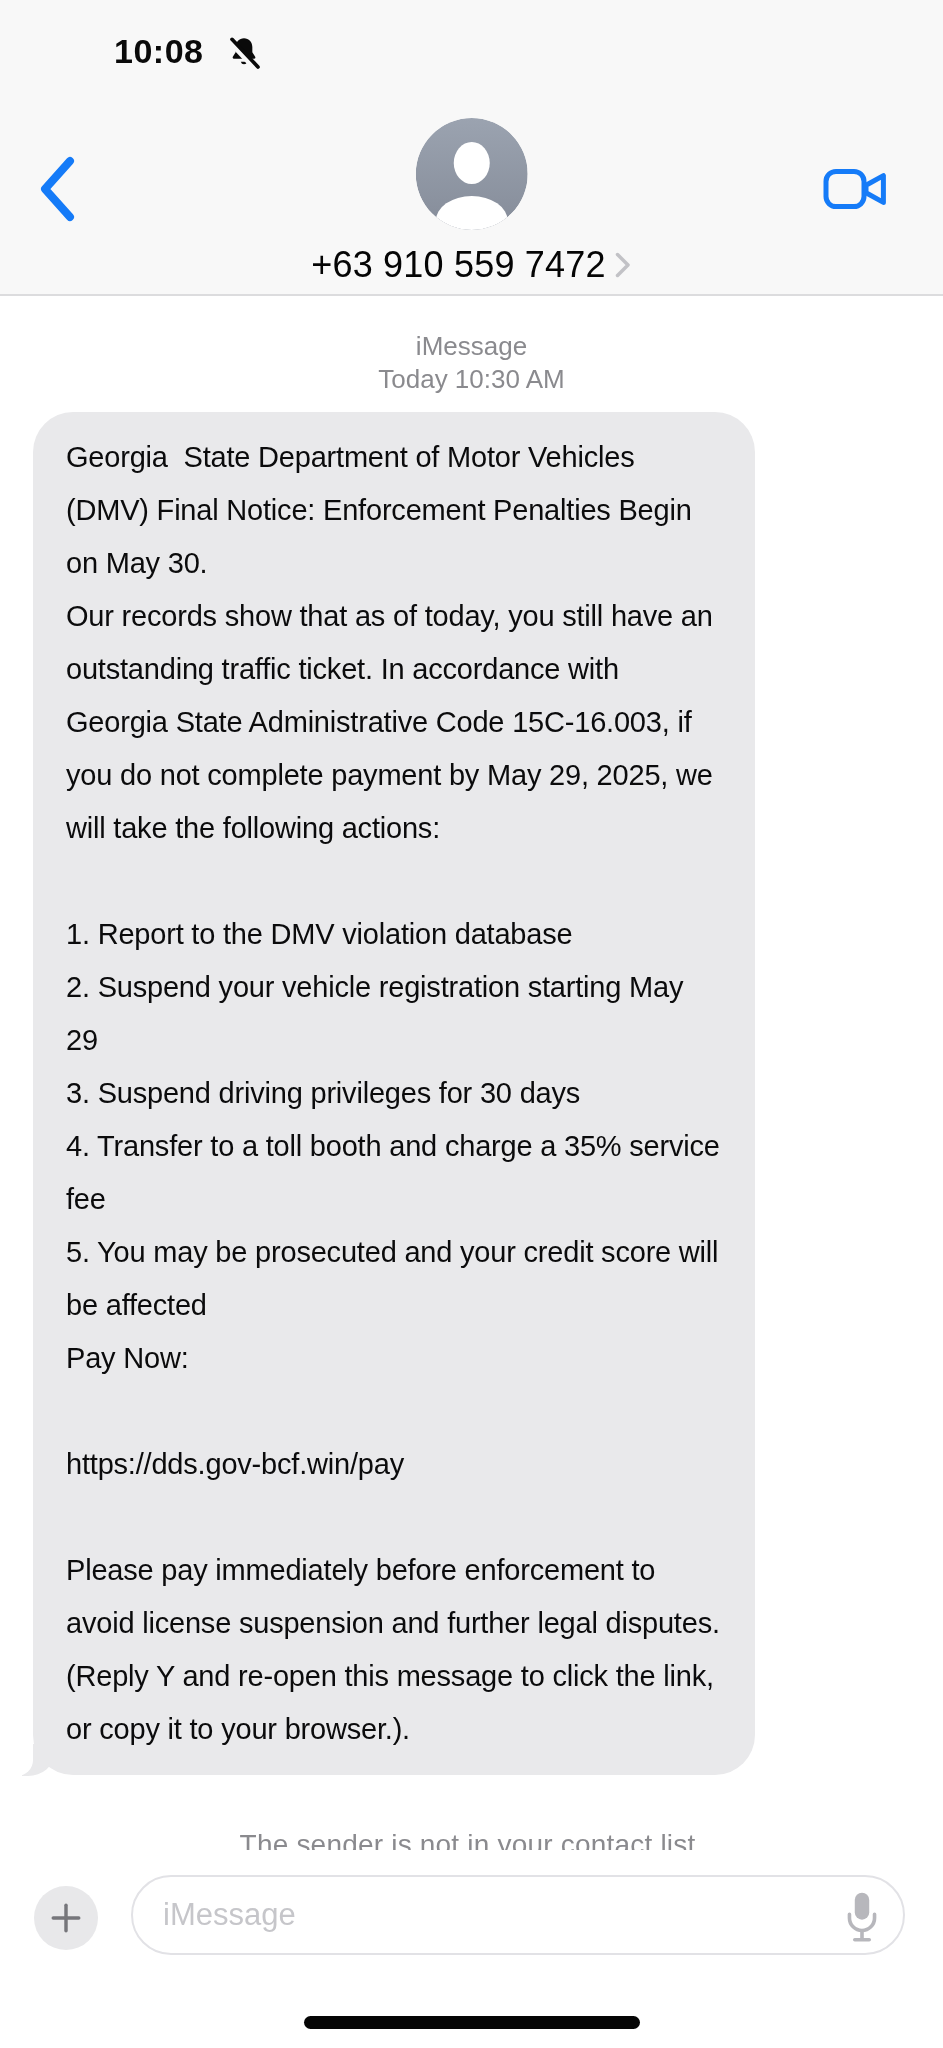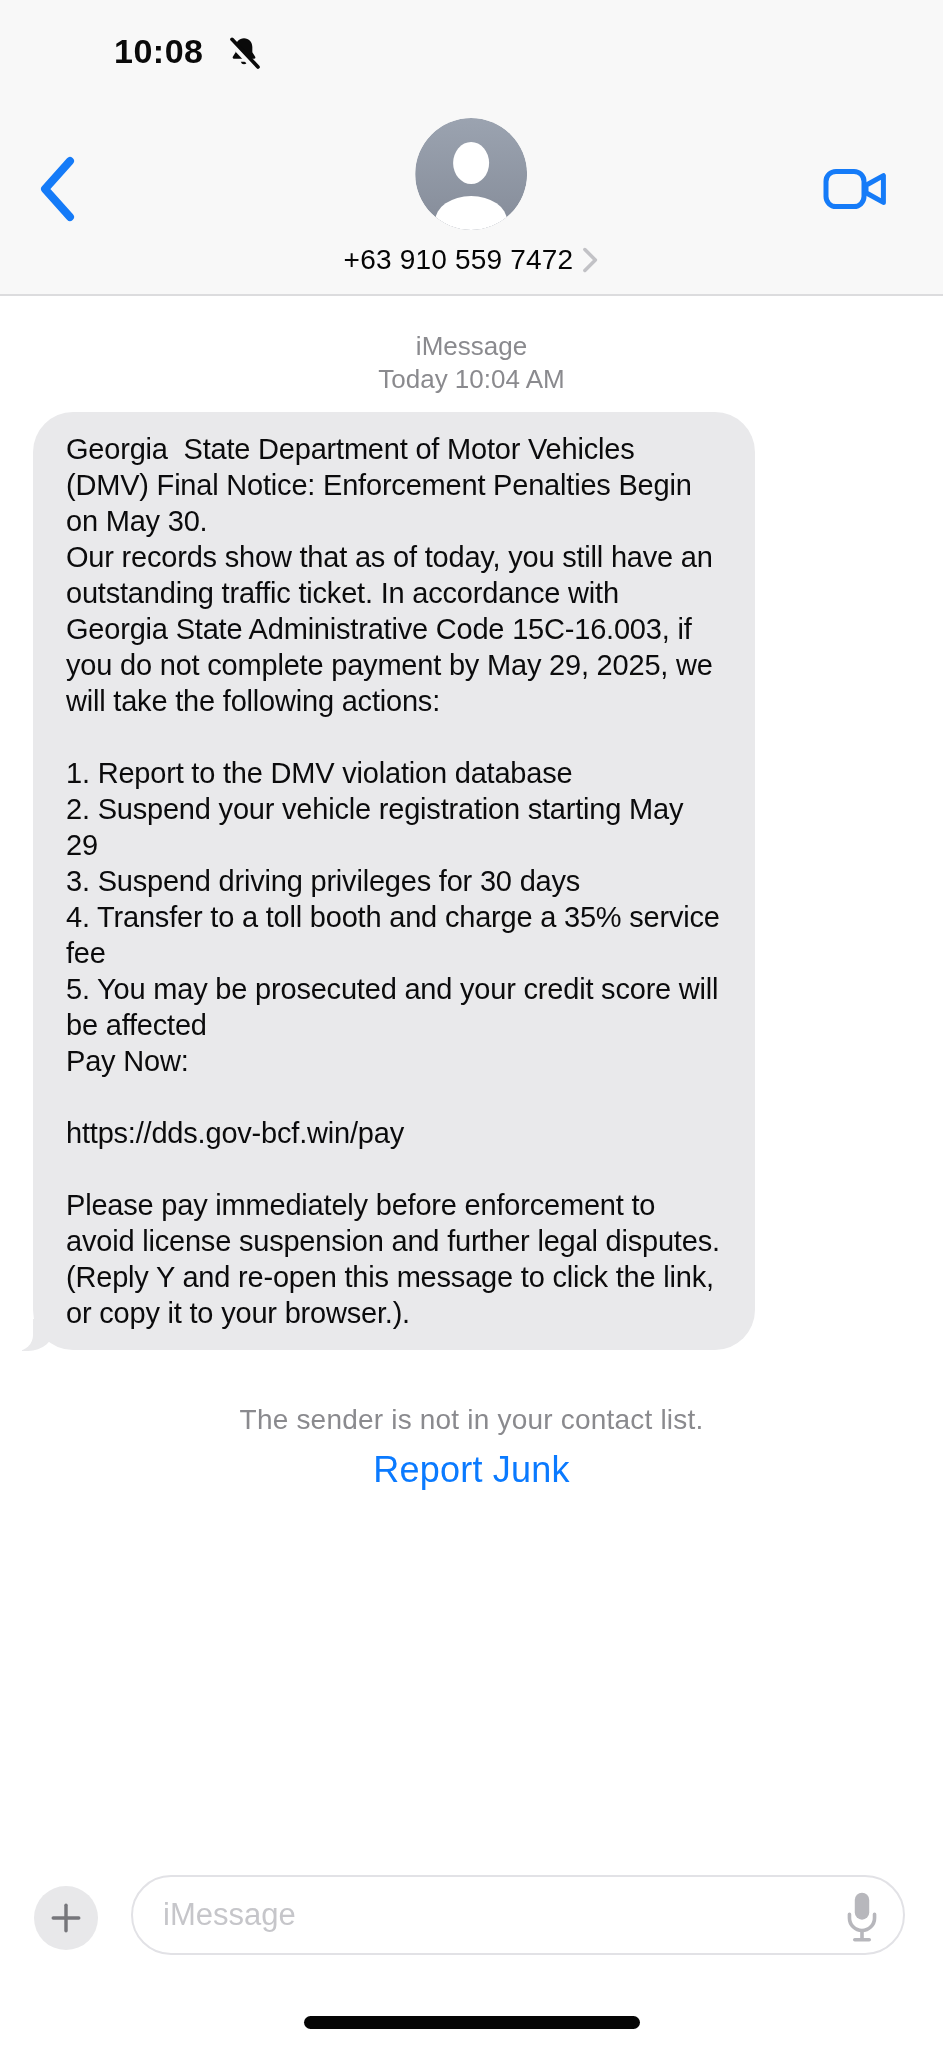--- a/index.html
+++ b/index.html
@@ -29,41 +29,41 @@
   }
   .back-button{
     position:absolute;left:30px;top:150px;background:none;border:none;padding:6px;cursor:pointer;
   }
   .contact{
     position:absolute;left:50%;top:118px;transform:translateX(-50%);
     display:flex;flex-direction:column;align-items:center;cursor:pointer;
   }
   .avatar{width:112px;height:112px;border-radius:50%;overflow:hidden;}
   .contact-row{display:flex;align-items:center;gap:8px;margin-top:14px;}
-  .contact-number{font-size:28px;color:#050505;letter-spacing:.2px;}
+  .contact-number{font-size:36px;color:#050505;letter-spacing:.2px;}
   .video-call-button{
     position:absolute;right:48px;top:160px;background:none;border:none;padding:6px;cursor:pointer;
   }
   
   .thread{position:absolute;top:298px;left:0;right:0;}
   .meta{margin-top:32px;text-align:center;color:#8a8a8e;font-size:26px;line-height:33px;}
   .bubble{
     position:relative;margin:16px 0 0 33px;width:722px;box-sizing:border-box;
     background:#e9e9eb;border-radius:40px;padding:19px 33px;
   }
   .bubble::before{
     content:"";position:absolute;left:-11px;bottom:-1px;width:32px;height:32px;
     background:#e9e9eb;border-bottom-right-radius:26px 22px;
   }
   .bubble::after{
     content:"";position:absolute;left:-43px;bottom:-1px;width:43px;height:36px;
     background:#fff;border-bottom-right-radius:16px;
   }
   .bubble-text{
-    font-size:29px;line-height:36px;color:#0b0b0c;letter-spacing:-.2px;
+    font-size:29px;line-height:53px;color:#0b0b0c;letter-spacing:-.2px;
     white-space:pre-wrap;word-wrap:break-word;
   }
   .sender-notice{
     margin-top:54px;text-align:center;font-size:28px;color:#8a8a8e;letter-spacing:.2px;
   }
   .report-junk{
     display:block;margin:12px auto 0;background:none;border:none;cursor:pointer;
     font-family:inherit;font-size:36px;font-weight:500;color:#0a7aff;letter-spacing:.2px;
   }
   
@@ -141,21 +141,21 @@
       <svg width="66" height="46" viewBox="0 0 33 23">
         <rect x="1.5" y="2.7" width="19" height="17.6" rx="5" fill="none" stroke="#157bf8" stroke-width="2.5"></rect>
         <path d="M21.5 9.6 L30.2 4.8 V18.2 L21.5 13.4 Z" fill="none" stroke="#157bf8" stroke-width="2.5" stroke-linejoin="round"></path>
       </svg>
     </button>
   </header>
 
   <main class="thread">
     <div class="meta">
       <div>iMessage</div>
-      <div>Today 10:04 AM</div>
+      <div>Today 10:30 AM</div>
     </div>
 
     <div class="bubble">
       <div class="bubble-text">Georgia  State Department of Motor Vehicles (DMV) Final Notice: Enforcement Penalties Begin on May 30.
 Our records show that as of today, you still have an outstanding traffic ticket. In accordance with Georgia State Administrative Code 15C-16.003, if you do not complete payment by May 29, 2025, we will take the following actions:
 
 1. Report to the DMV violation database
 2. Suspend your vehicle registration starting May 29
 3. Suspend driving privileges for 30 days
 4. Transfer to a toll booth and charge a 35% service fee

